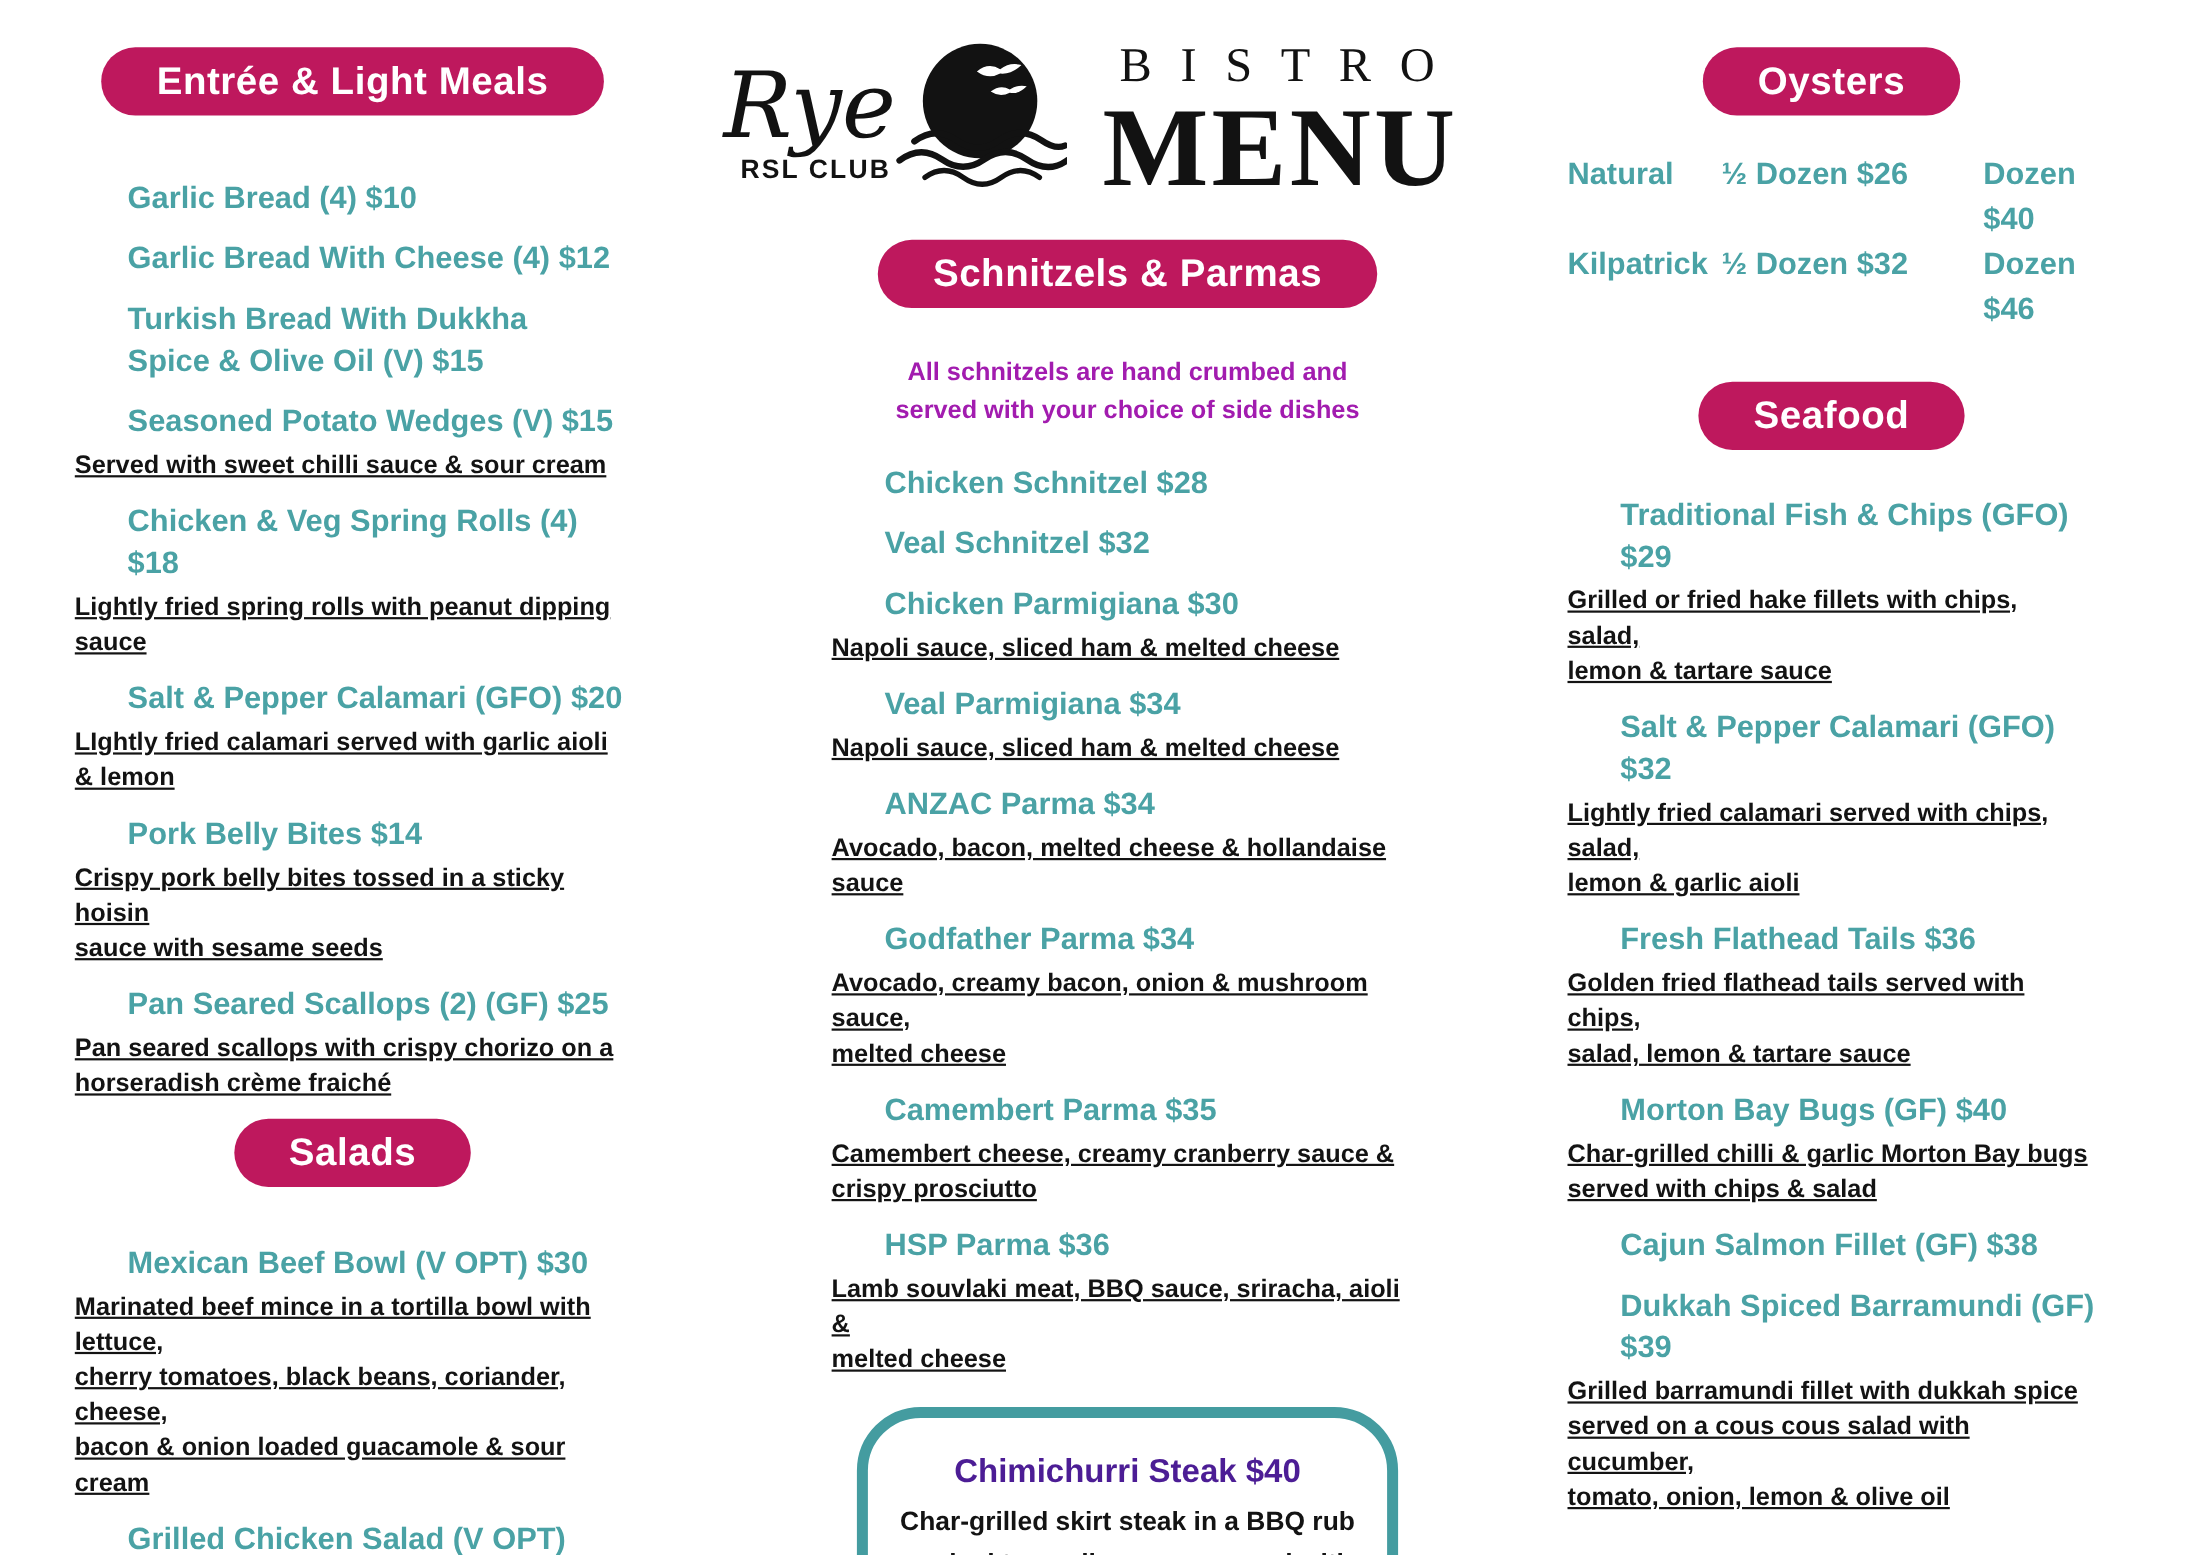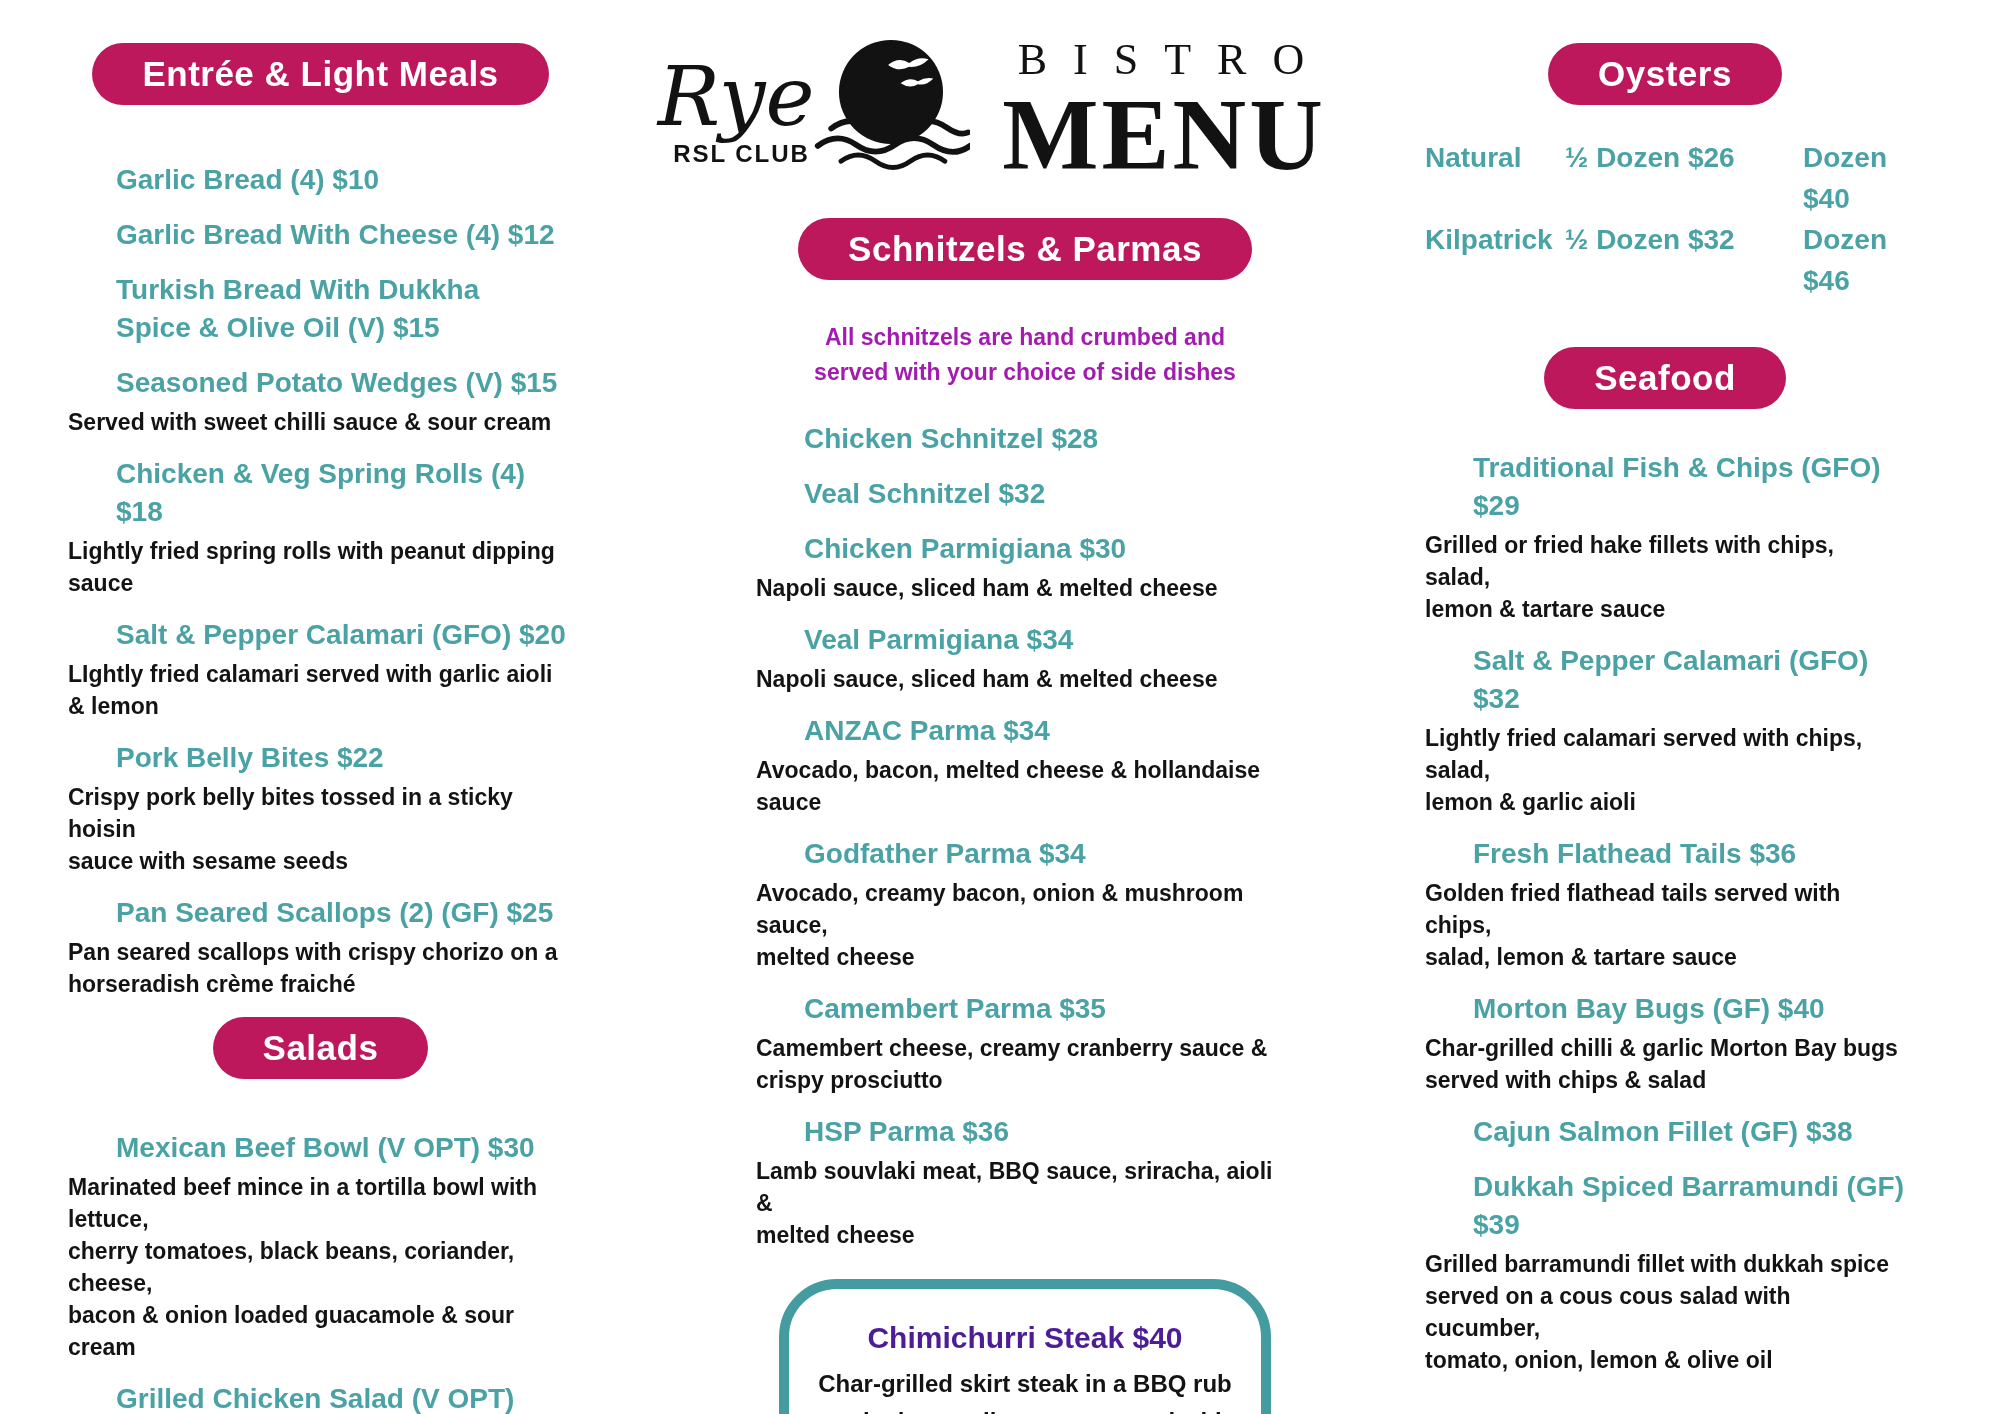--- a/index.html
+++ b/index.html
@@ -22,21 +22,21 @@
   .pill-row.salads { margin-top:8px; margin-bottom:50px; }
 
   .item { margin-bottom:17px; }
   .item-title {
     color:#4AA2A5; font-weight:bold; font-size:28px; line-height:38px;
     white-space:pre-line;
     margin-left:48px;
   }
   .item-desc {
     color:#131313; font-weight:bold; font-size:23px; line-height:32px;
-    margin-top:4px; white-space:pre-line;
+    margin-top:4px; white-space:pre-line;text-decoration:underline;
   }
 
   
   .center-header {
     position:absolute; left:652px; top:28px; width:706px;
     display:flex; align-items:flex-start;
   }
   .logo-wrap { flex:0 0 auto; }
   .menu-title-wrap { flex:1; text-align:center; padding-top:6px; }
   .bistro {
@@ -118,21 +118,21 @@
   </div>
   <div class="item">
     <div class="item-title">Chicken &amp; Veg Spring Rolls (4) $18</div>
     <div class="item-desc">Lightly fried spring rolls with peanut dipping sauce</div>
   </div>
   <div class="item">
     <div class="item-title">Salt &amp; Pepper Calamari (GFO) $20</div>
     <div class="item-desc">LIghtly fried calamari served with garlic aioli &amp; lemon</div>
   </div>
   <div class="item">
-    <div class="item-title">Pork Belly Bites $22</div>
+    <div class="item-title">Pork Belly Bites $14</div>
     <div class="item-desc">Crispy pork belly bites tossed in a sticky hoisin
 sauce with sesame seeds</div>
   </div>
   <div class="item">
     <div class="item-title">Pan Seared Scallops (2) (GF) $25</div>
     <div class="item-desc">Pan seared scallops with crispy chorizo on a
 horseradish crème fraiché</div>
   </div>
 
   <div class="pill-row salads">

